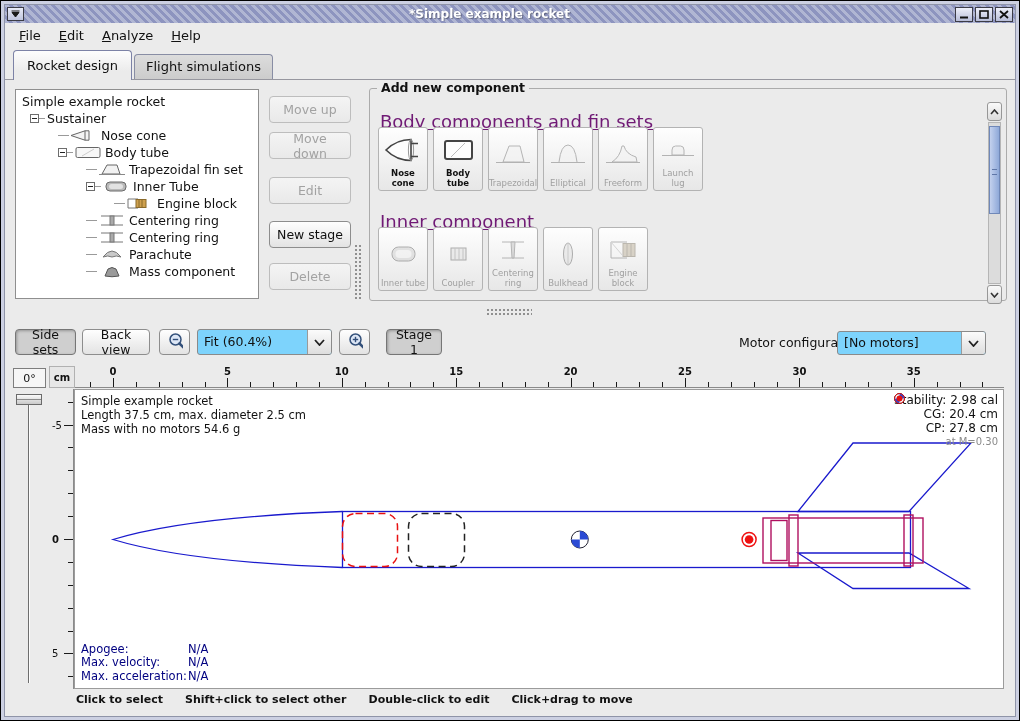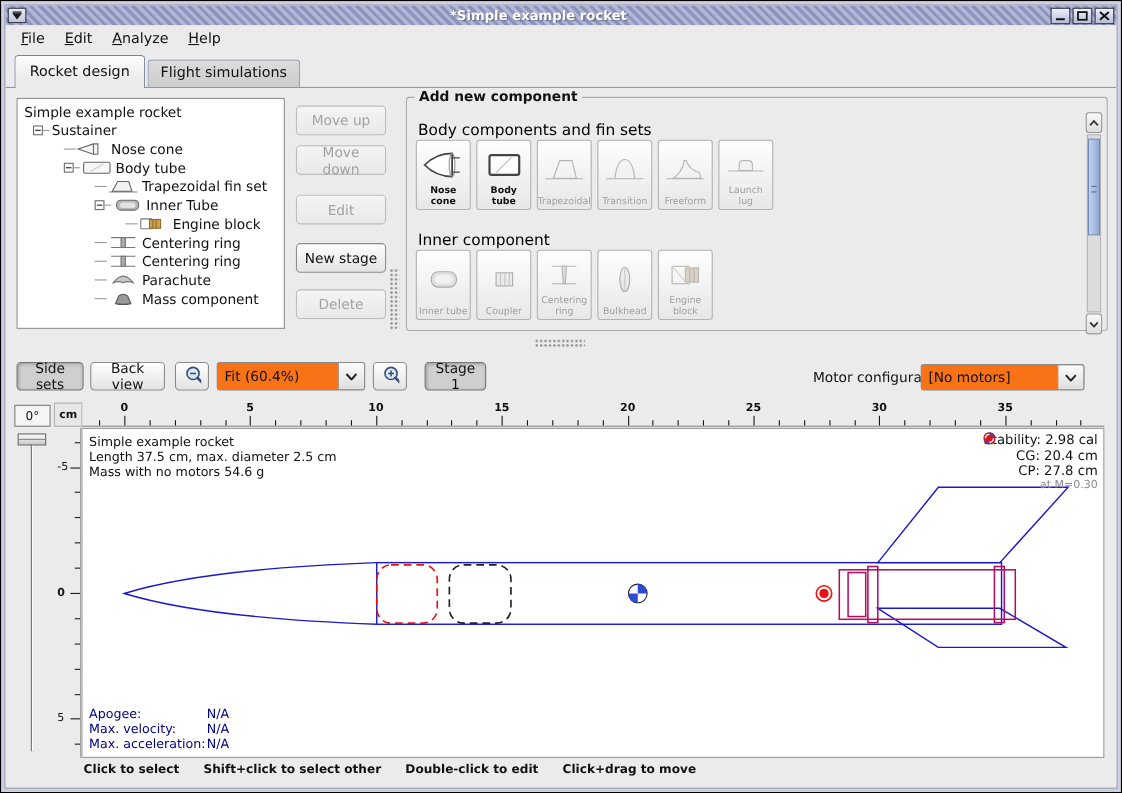--- a/index.html
+++ b/index.html
@@ -45,21 +45,21 @@
 
   
   .stage-btn{position:absolute;left:264px;width:82px;height:27px;border:1px solid #8d8d8d;border-radius:4px;
     background:linear-gradient(#fefefe,#e3e3e3);font-size:12.5px;color:#111;font-family:inherit;
     display:flex;align-items:center;justify-content:center;}
   .stage-btn.disabled{color:#a2a2a2;border-color:#bdbdbd;background:linear-gradient(#f4f4f4,#e9e9e9);}
 
   
   .add-panel{position:absolute;left:364px;top:8px;width:638px;height:213px;border:1px solid #ababab;border-radius:3px;}
   .add-legend{position:absolute;top:-9px;left:7px;background:#ebebeb;padding:0 4px;font-weight:bold;font-size:12.5px;color:#111;}
-  .group-label{position:absolute;left:10px;font-size:14px;color:#000000;}
+  .group-label{position:absolute;left:10px;font-size:18px;color:#701a75;text-decoration:underline;}
   .comp-row{position:absolute;left:8px;display:flex;gap:5px;}
   .comp-btn{width:50px;height:64px;border:1px solid #b3b3b3;border-radius:3px;
     background:linear-gradient(#fefefe,#e7e7e7);display:flex;flex-direction:column;align-items:center;
     padding:2px 1px;font-family:inherit;}
   .comp-btn .ic{flex:1;display:flex;align-items:center;justify-content:center;}
   .comp-btn .lbl{font-size:8.5px;line-height:1.1;text-align:center;font-weight:bold;color:#111;white-space:normal;}
   .comp-btn.disabled .lbl{color:#a0a0a0;font-weight:normal;}
   .comp-btn.disabled .ic{opacity:.45;filter:grayscale(70%);}
 
   
@@ -76,21 +76,21 @@
   
   .dots{background-image:radial-gradient(#909090 1px,transparent 1.2px);background-size:4px 4px;}
   .v-split{position:absolute;left:349px;top:164px;width:9px;height:56px;}
   .h-split{position:absolute;left:481px;top:228px;width:46px;height:8px;}
 
   
   .tbtn{position:absolute;top:249px;height:26px;border:1px solid #8d8d8d;border-radius:4px;
     background:linear-gradient(#fefefe,#e3e3e3);font-size:12.5px;color:#111;font-family:inherit;
     display:flex;align-items:center;justify-content:center;}
   .tbtn.pressed{background:#cfcfcf;border-color:#767676;box-shadow:inset 1px 1px 3px rgba(0,0,0,.28);}
-  .combo{position:absolute;height:26px;border:1px solid #8a8a8a;border-radius:3px;background:#f97316;display:flex;overflow:hidden;}
+  .combo{position:absolute;height:26px;border:1px solid #8a8a8a;border-radius:3px;background:#7dd3fc;display:flex;overflow:hidden;}
   .combo-text{flex:1;font-size:12.5px;color:#111;padding:4px 6px;white-space:nowrap;}
   .combo-arrow{width:24px;border-left:1px solid #9a9a9a;background:linear-gradient(#fbfbfb,#dedede);
     display:flex;align-items:center;justify-content:center;}
   .motor-label{position:absolute;left:734px;top:255px;font-size:12.5px;color:#111;}
 
   
   .rot-readout{position:absolute;left:8px;top:288px;width:33px;height:20px;border:1px solid #7d7d7d;
     background:#f6f6f6;font-size:11px;color:#111;display:flex;align-items:center;justify-content:center;}
   .rot-track{position:absolute;left:23px;top:320px;width:2px;height:283px;background:#6e6e6e;border-right:1px solid #fdfdfd;}
   .rot-handle{position:absolute;left:11px;top:314px;width:26px;height:11px;border:1px solid #6a6a6a;
@@ -314,21 +314,21 @@
                 </span>
                 <span class="lbl">Trapezoidal</span>
               </button>
               <button class="comp-btn disabled">
                 <span class="ic">
                   <svg width="40" height="34">
                     <path d="M11 25 Q13 8 20 8 Q27 8 29 25" fill="#f2f2f2" stroke="#666"></path>
                     <line x1="3" y1="25.5" x2="37" y2="25.5" stroke="#666"></line>
                   </svg>
                 </span>
-                <span class="lbl">Transition</span>
+                <span class="lbl">Elliptical</span>
               </button>
               <button class="comp-btn disabled">
                 <span class="ic">
                   <svg width="40" height="34">
                     <path d="M9 25 Q17 20 19 9 L21 9 Q23 17 33 20 L34 25 Z" fill="#f2f2f2" stroke="#666"></path>
                     <line x1="3" y1="25.5" x2="37" y2="25.5" stroke="#666"></line>
                   </svg>
                 </span>
                 <span class="lbl">Freeform</span>
               </button>

